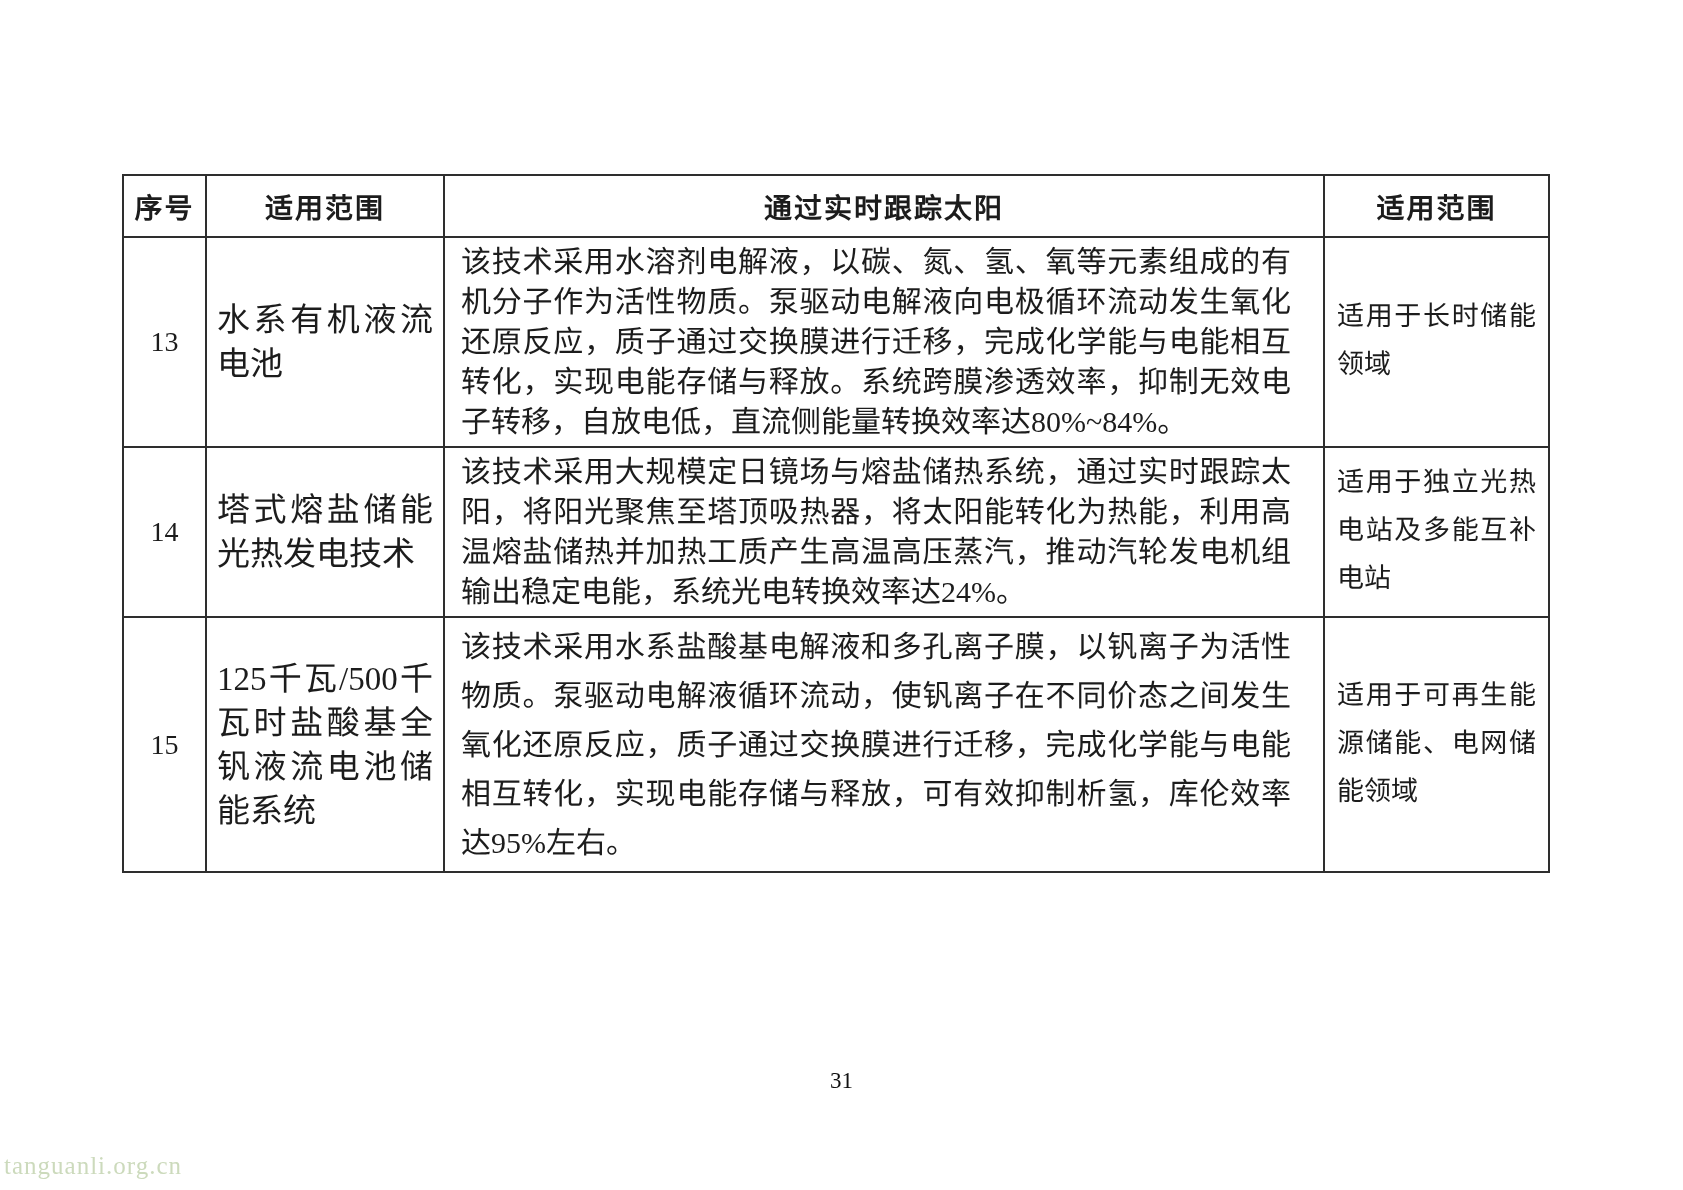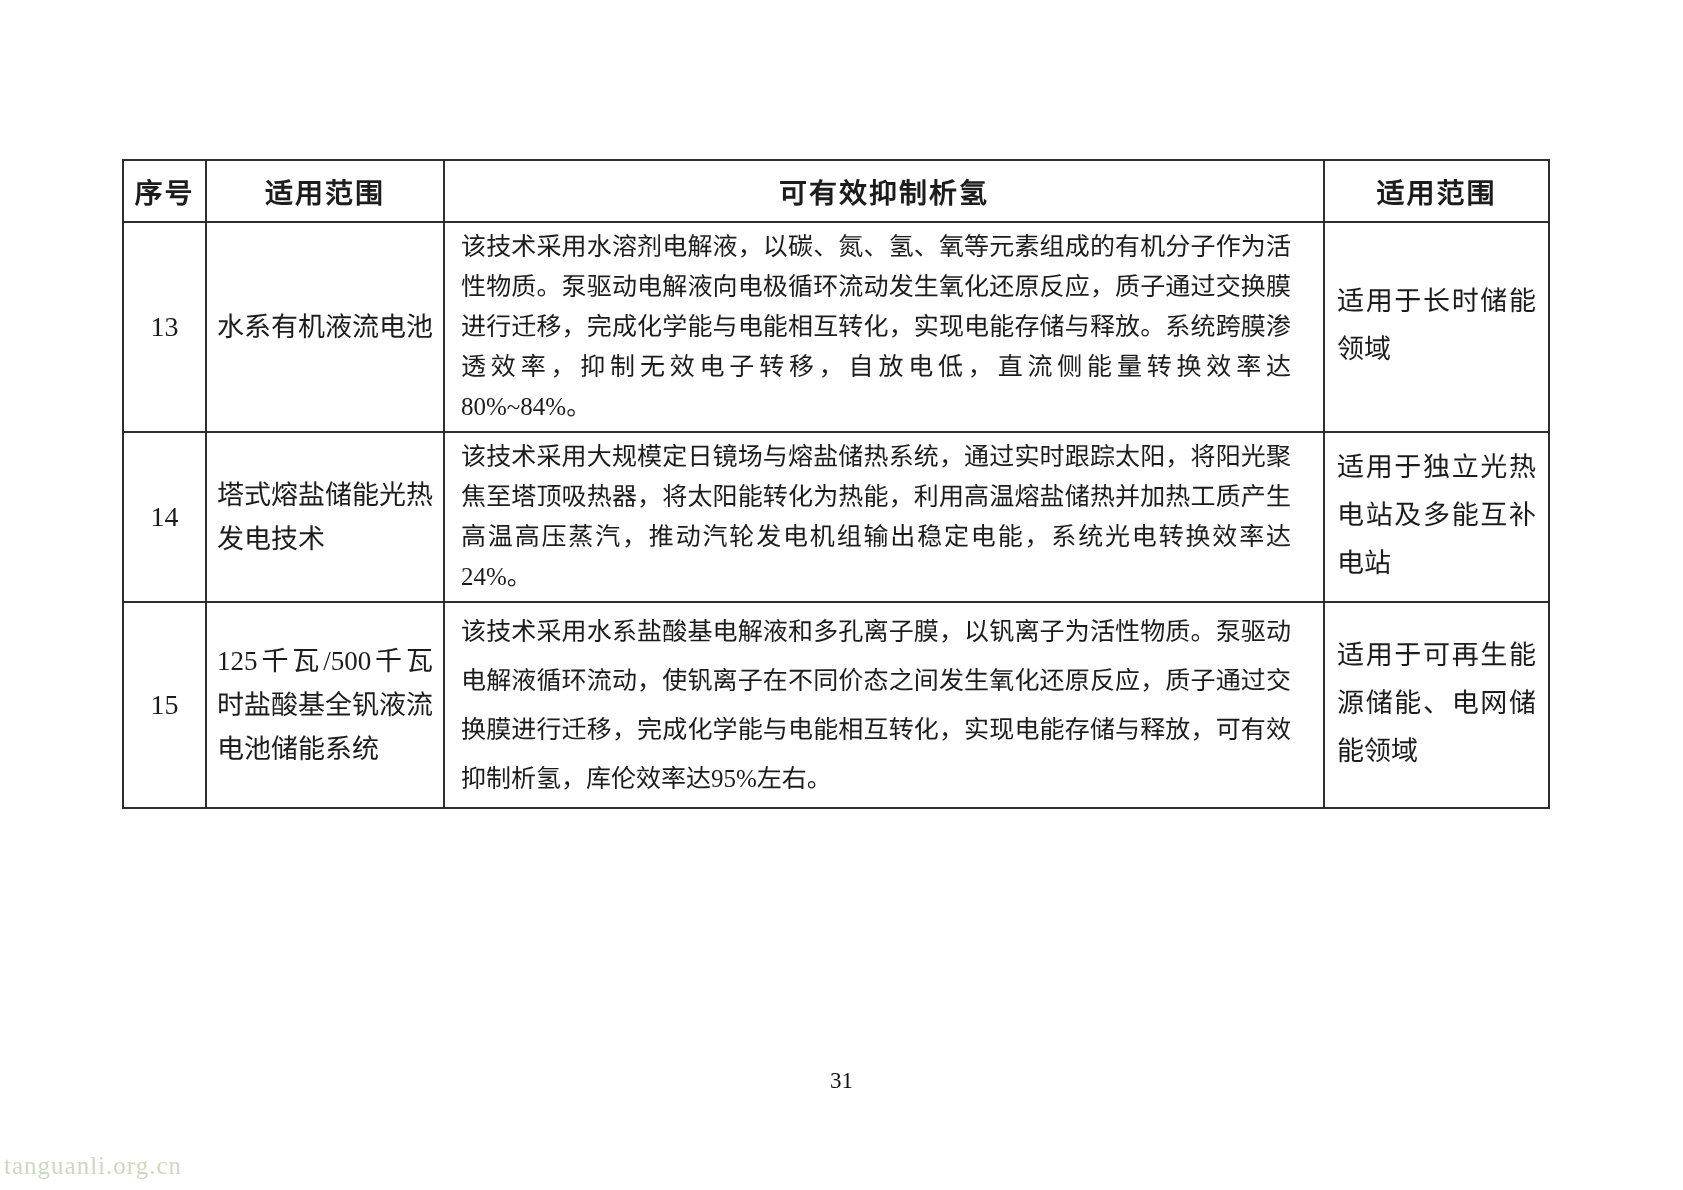--- a/index.html
+++ b/index.html
@@ -6,21 +6,21 @@
   html, body {
     width: 1683px; height: 1190px;
     background: #ffffff;
     font-family: "Liberation Serif", "DejaVu Serif", serif;
     color: #1c1c1c;
     position: relative;
     overflow: hidden;
   }
   .doc-table {
     position: absolute;
-    left: 122px; top: 159px;
+    left: 122px; top: 174px;
     width: 1426px;
     border-collapse: collapse;
     table-layout: fixed;
   }
   .doc-table th, .doc-table td {
     border: 2px solid #2e2e2e;
     vertical-align: middle;
   }
   .doc-table th {
     font-size: 28px;
@@ -36,27 +36,27 @@
 
   .row-13 { height: 205px; }
   .row-14 { height: 160px; }
   .row-15 { height: 203px; }
 
   .cell-no {
     text-align: center;
     font-size: 28px;
   }
   .cell-name {
-    font-size: 27px;
+    font-size: 33px;
     line-height: 44px;
     padding: 0 10px;
     text-align: justify;
   }
   .cell-desc {
-    font-size: 25px;
+    font-size: 30px;
     line-height: 40px;
     padding: 4px 32px 4px 16px;
     text-align: justify;
   }
   .row-15 .cell-desc { line-height: 49px; }
   .cell-scope {
     font-size: 27px;
     line-height: 48px;
     padding: 0 12px;
     text-align: justify;
@@ -86,21 +86,21 @@
   <colgroup>
     <col class="col-no">
     <col class="col-name">
     <col class="col-desc">
     <col class="col-scope">
   </colgroup>
   <thead>
     <tr>
       <th>序号</th>
       <th>适用范围</th>
-      <th>可有效抑制析氢</th>
+      <th>通过实时跟踪太阳</th>
       <th>适用范围</th>
     </tr>
   </thead>
   <tbody>
     <tr class="row-13">
       <td class="cell-no">13</td>
       <td class="cell-name">水系有机液流电池</td>
       <td class="cell-desc">该技术采用水溶剂电解液，以碳、氮、氢、氧等元素组成的有机分子作为活性物质。泵驱动电解液向电极循环流动发生氧化还原反应，质子通过交换膜进行迁移，完成化学能与电能相互转化，实现电能存储与释放。系统跨膜渗透效率，抑制无效电子转移，自放电低，直流侧能量转换效率达80%~84%。</td>
       <td class="cell-scope">适用于长时储能领域</td>
     </tr>

